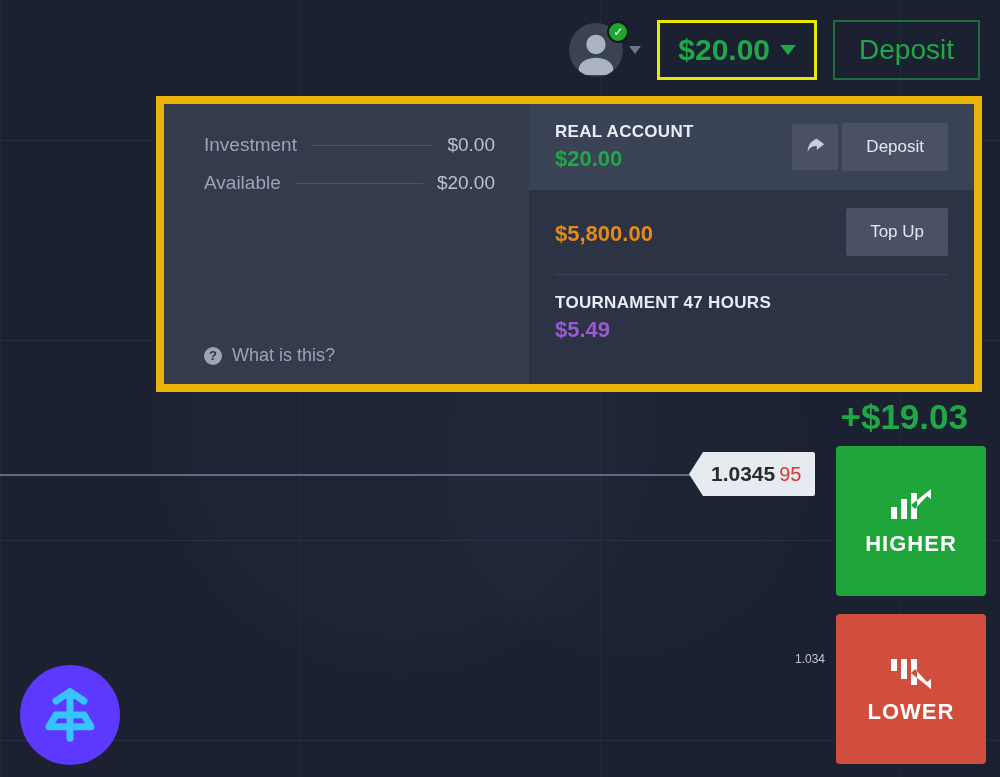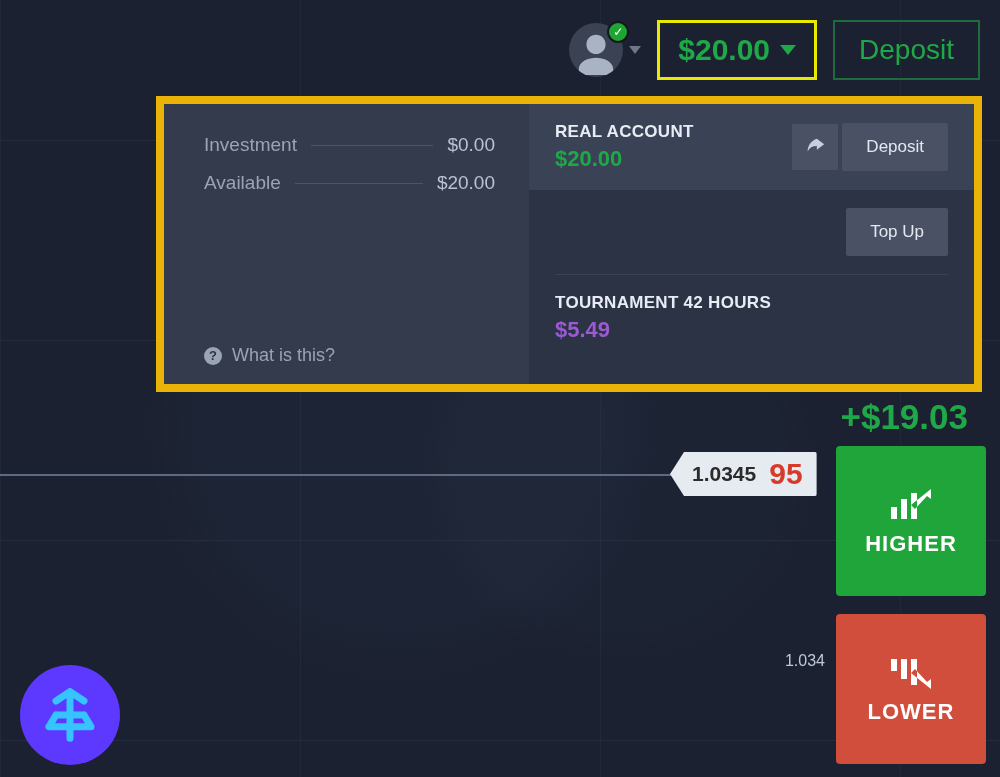--- a/index.html
+++ b/index.html
@@ -137,32 +137,32 @@
     position:absolute; right:32px; top:397px;
     font-size:35px; font-weight:700; color:#1fa847;
   }
 
   
   .priceline {
     position:absolute; left:0; top:474px; width:720px; height:2px;
     background:#5d6a86;
   }
   .price-marker {
-    position:absolute; left:670px; top:452px; height:44px;
+    position:absolute; left:689px; top:452px; height:44px;
     background:#e6eaf1; color:#2d2d2d;
     padding: 0 14px 0 22px; display:flex; align-items:center;
     font-size:21px; font-weight:600; border-radius:2px;
     clip-path: polygon(0 50%, 14px 0, 100% 0, 100% 100%, 14px 100%);
   }
   .price-marker .major { color:#2b2b2b; }
-  .price-marker .minor { color:#d63a2a; font-size:30px; font-weight:700; margin-left:13px; }
+  .price-marker .minor { color:#d63a2a; font-size:20px; font-weight:400; margin-left:4px; }
 
   .tick-label {
     position:absolute; right:175px; top:652px;
-    color:#bfc8d9; font-size:16px;
+    color:#bfc8d9; font-size:12px;
   }
 
   
   .trade-btn {
     position:absolute; right:14px;
     width:150px; height:150px; border:none; border-radius:4px;
     display:flex; flex-direction:column; align-items:center; justify-content:center;
     gap:6px; color:#fff; font-size:22px; font-weight:700; letter-spacing:1px;
     cursor:pointer;
     text-align:center;
@@ -232,29 +232,30 @@
           <svg viewBox="0 0 24 24">
               <path d="M14 3l8 6-8 6v-4c-5 0-8 2-10 6 0-7 4-12 10-14V3z"></path>
             </svg>
         </button>
         <button class="acct-btn">Deposit</button>
       </div>
     </div>
 
     <div class="acct">
       <div class="titles">
+        <div class="amt orange">$5,800.00</div>
       </div>
       <button class="acct-btn">Top Up</button>
     </div>
 
     <div class="divider"></div>
 
     <div class="acct">
       <div class="titles">
-        <div class="name">TOURNAMENT 42 HOURS</div>
+        <div class="name">TOURNAMENT 47 HOURS</div>
         <div class="amt purple">$5.49</div>
       </div>
     </div>
   </div>
 </div>
 
 <div class="pnl">+$19.03</div>
 
 <div class="priceline"></div>
 <div class="price-marker">

